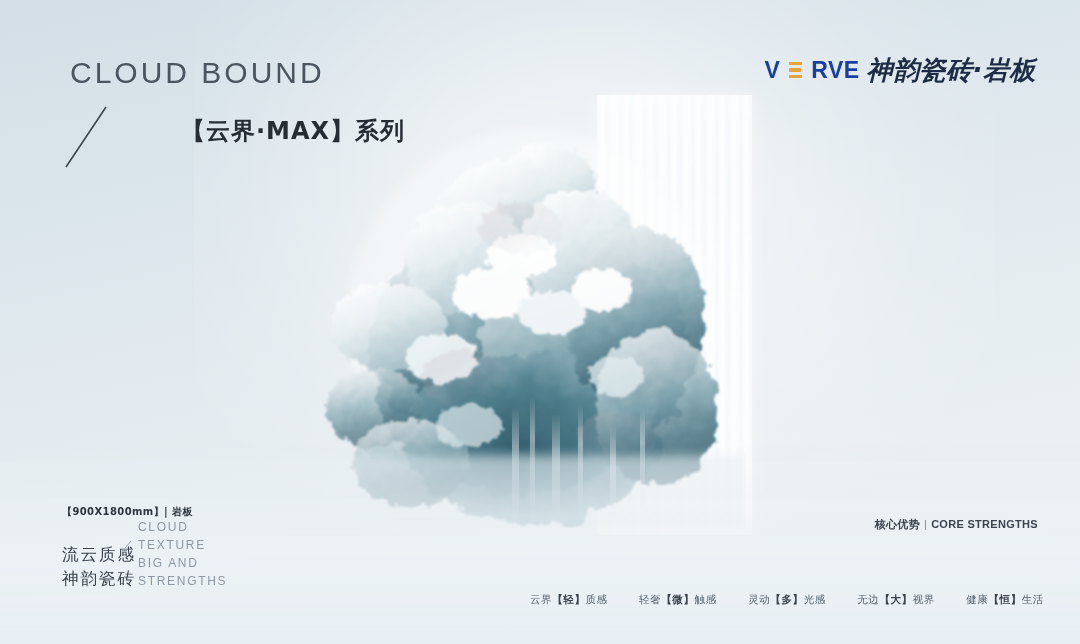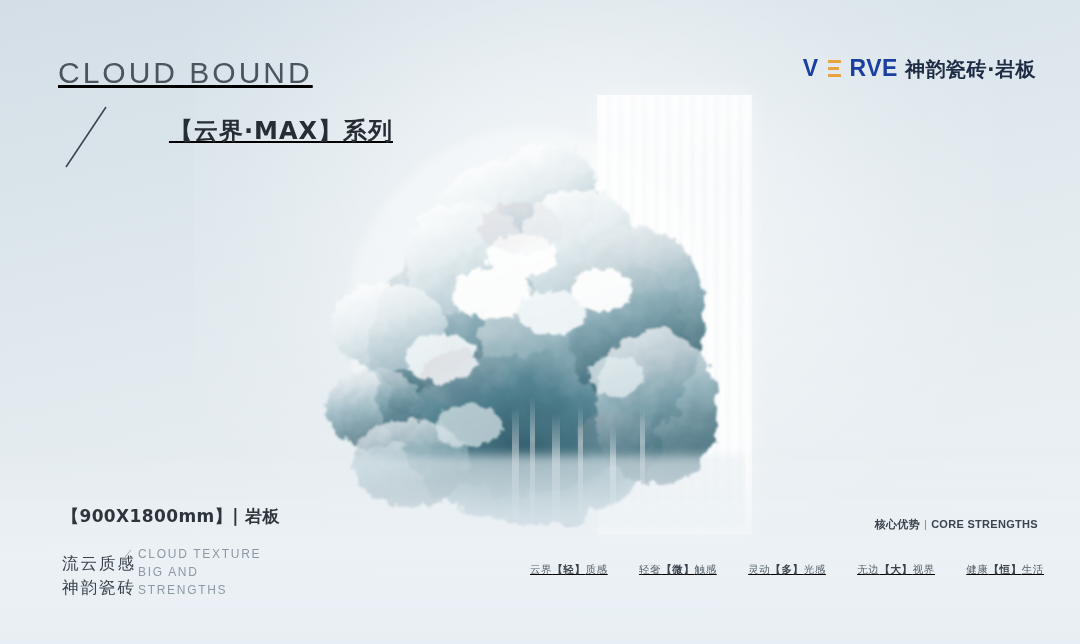--- a/index.html
+++ b/index.html
@@ -62,21 +62,21 @@
     background:linear-gradient(to bottom, rgba(255,255,255,.55), rgba(255,255,255,0) 22%, rgba(255,255,255,0) 78%, rgba(255,255,255,.45));
   }
 
   
   #cloud-wrap {
     position:absolute; left:316px; top:108px; width:430px; height:420px;
   }
   #cloud-wrap svg { width:100%; height:100%; display:block; }
 
   
-  #headline { position:absolute; left:58px; top:58px; width:340px;text-decoration:underline; }
+  #headline { position:absolute; left:70px; top:58px; width:340px; }
   .h-cloud {
     font-size:30px; letter-spacing:3.0px; font-weight:400;
     color:#4b5560; line-height:1;
     font-family:"Liberation Sans","DejaVu Sans",sans-serif;
   }
   .h-series {
     margin-top:11px;
     font-size:33px; letter-spacing:2.4px; font-weight:bold;
     color:#2c333b; line-height:1; text-align:right;
     padding-right:68px;
@@ -100,28 +100,29 @@
   .logo-v, .logo-rve {
     font-size:23px; font-weight:bold; letter-spacing:.5px;
     color:#1a3fa0; line-height:1;
     font-family:"Liberation Sans","DejaVu Sans",sans-serif;
   }
   .logo-e { display:inline-flex; flex-direction:column; justify-content:space-between;
             width:13px; height:17px; margin:0 2px; }
   .logo-e i { display:block; height:3.4px; background:#e8a33d; border-radius:.5px; }
   .logo-e i:nth-child(2){ width:88%; }
   .logo-cn {
-    font-size:20px; font-weight:bold; letter-spacing:.5px; color:#1e2b44;
+    font-size:26px; font-weight:bold; letter-spacing:.5px; color:#1e2b44;
     font-family:"DejaVu Sans","Liberation Sans",sans-serif; line-height:1;
+    font-style:italic;
   }
 
   
   #spec { position:absolute; left:62px; top:505px; }
   .spec-size {
-    font-size:17px; font-weight:bold; color:#2d343c; letter-spacing:.4px;
+    font-size:10px; font-weight:bold; color:#2d343c; letter-spacing:.4px;
     font-family:"DejaVu Sans","Liberation Sans",sans-serif;
   }
   .slogan { margin-top:24px; position:relative; }
   .slogan-cn {
     font-size:16.5px; color:#39424c; line-height:1.45; letter-spacing:2px;
     font-family:"DejaVu Sans","Liberation Sans",sans-serif;
   }
   .slogan-en {
     position:absolute; left:76px; bottom:1px;
     font-size:12px; letter-spacing:1.7px; color:#8c98a4; line-height:1.5;
@@ -133,22 +134,22 @@
 
   
   #core-head {
     position:absolute; right:42px; top:517px;
     font-size:11px; font-weight:bold; color:#3b444e; letter-spacing:.3px;
     font-family:Liberation Sans, sans-serif;
     white-space:nowrap;
   }
   #core-head .sep { font-weight:normal; color:#7c8894; margin:0 4px; }
   #core-list {
-    position:absolute; left:530px; right:36px; top:563px;
-    display:flex; justify-content:space-between; align-items:flex-end;text-decoration:underline;
+    position:absolute; left:530px; right:36px; top:593px;
+    display:flex; justify-content:space-between; align-items:flex-end;
   }
   .core-item {
     font-size:10.5px; color:#55606b; letter-spacing:.6px; white-space:nowrap;
     font-family:"DejaVu Sans","Liberation Sans",sans-serif;
   }
   .core-item b { font-weight:bold; color:#3a434d; }
 </style>
 </head>
 <body>
 

